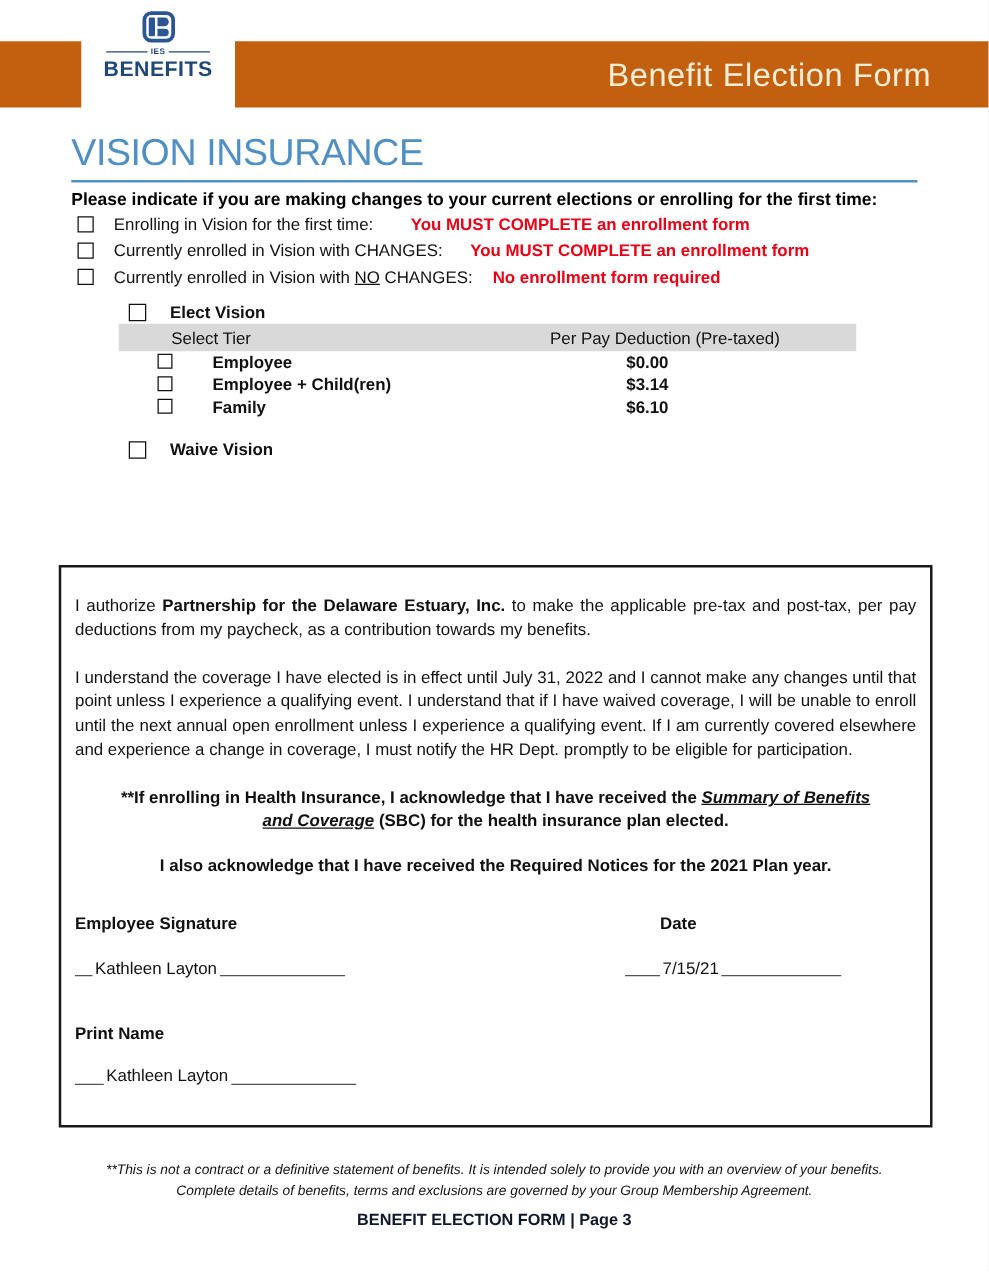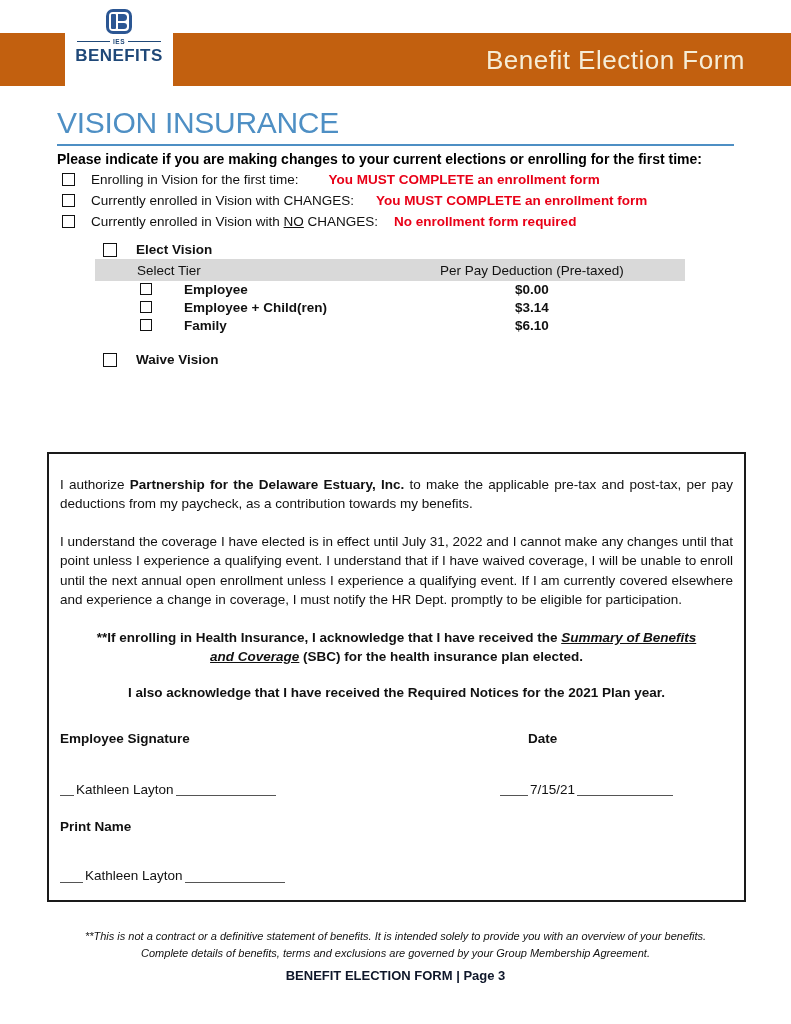--- a/index.html
+++ b/index.html
@@ -5,21 +5,21 @@
   * { margin:0; padding:0; box-sizing:border-box; }
   html,body { background:#e8e8e8; }
   .page {
     position:relative; width:791px; height:1024px; margin:0 auto;
     background:#ffffff; overflow:hidden;
     font-family:"Liberation Sans", sans-serif; color:#111;
   }
   
   .header-bar { position:absolute; left:0; top:33px; width:791px; height:53px; background:#C2600F; }
   .logo-box {
-    position:absolute; left:65px; top:6px; width:108px; height:82px; background:#ffffff;
+    position:absolute; left:65px; top:6px; width:123px; height:82px; background:#ffffff;
     display:flex; flex-direction:column; align-items:center; padding-top:3px;
   }
   .logo-icon { width:26px; height:25px; background:#2B5693; border-radius:7px; position:relative; flex:none; }
   .logo-icon .inner { position:absolute; inset:3px; background:#fff; border-radius:4px; display:flex; gap:2px; padding:2px; }
   .logo-icon .bar { width:5px; height:100%; background:#2B5693; border-radius:1px; }
   .logo-icon .col { flex:1; display:flex; flex-direction:column; gap:2px; }
   .logo-icon .b { flex:1; background:#2B5693; border-radius:0 5px 5px 0; }
   .logo-ies { display:flex; align-items:center; gap:3px; margin-top:4px; font-size:6.5px; font-weight:bold; color:#1F4878; letter-spacing:.5px; }
   .logo-ies .rule { width:33px; height:1px; background:#1F4878; }
   .logo-brand { margin-top:1px; font-size:17px; font-weight:800; color:#1F4878; letter-spacing:.4px; }
@@ -41,42 +41,42 @@
   .option-label { margin-left:16px; font-size:13.5px; font-weight:normal; white-space:pre; }
   .option-note { font-size:13.5px; font-weight:bold; color:#E80017; white-space:pre; }
   .u { text-decoration:underline; }
   
   .elect-row { position:absolute; left:103px; top:242px; display:flex; align-items:center; }
   .elect-row .checkbox { width:14px; height:14px; }
   .elect-label { margin-left:19px; font-size:13.5px; font-weight:bold; }
   .tier-header { position:absolute; left:95px; top:259px; width:590px; height:22px; background:#D9D9D9; display:flex; align-items:center; font-size:13.5px; }
   .tier-header .h-tier { margin-left:42px; }
   .tier-header .h-ded { position:absolute; left:345px; }
-  .tier-rows { position:absolute; left:140px; top:280px; width:520px; }
+  .tier-rows { position:absolute; left:126px; top:280px; width:520px; }
   .tier-row { position:relative; height:18px; display:flex; align-items:center; }
   .tier-row .checkbox { width:12px; height:12px; }
   .tier-label { margin-left:32px; font-size:13.5px; font-weight:bold; }
   .tier-amount { position:absolute; left:375px; font-size:13.5px; font-weight:bold; }
   .waive-row { position:absolute; left:103px; top:352px; display:flex; align-items:center; }
   .waive-row .checkbox { width:14px; height:14px; }
   
   .agreement-box {
     position:absolute; left:47px; top:452px; width:699px; height:450px;
     border:2px solid #1a1a1a; padding:21px 11px 0 11px;
     font-size:13.5px; line-height:1.42; color:#111;
   }
   .agreement-box p.just { text-align:justify; margin-bottom:19px; }
   .agreement-box p.centerb { text-align:center; font-weight:bold; margin:0 30px 17px 30px; }
   .agreement-box .bi-u { font-weight:bold; font-style:italic; text-decoration:underline; }
   .sig-area { position:relative; margin-top:27px; }
   .sig-labels { position:relative; height:16px; }
   .sig-label-left { position:absolute; left:0; font-weight:bold; }
   .sig-label-date { position:absolute; left:468px; font-weight:bold; }
   .sig-row { position:relative; height:18px; margin-top:33px; }
-  .sig-group { position:absolute; bottom:0; display:flex; align-items:flex-end; }
+  .sig-group { position:absolute; bottom:15px; display:flex; align-items:flex-end; }
   .seg { height:3px; border-bottom:1.3px solid #555; display:inline-block; }
   .sig-text { font-size:13.5px; line-height:1; padding:0 2px 0 2px; }
   .print-label { margin-top:21px; font-weight:bold; }
   
   .footer { position:absolute; left:0; top:928px; width:791px; text-align:center; }
   .footer .disc { font-style:italic; font-size:11px; line-height:1.5; color:#111; }
   .footer .pagemark { margin-top:7px; font-size:13px; font-weight:bold; color:#0f172a; }
 </style>
 </head>
 <body>

